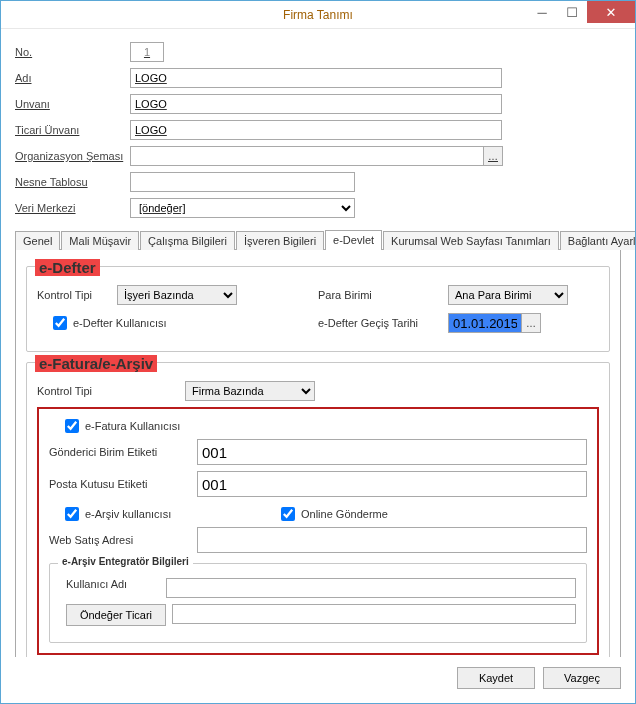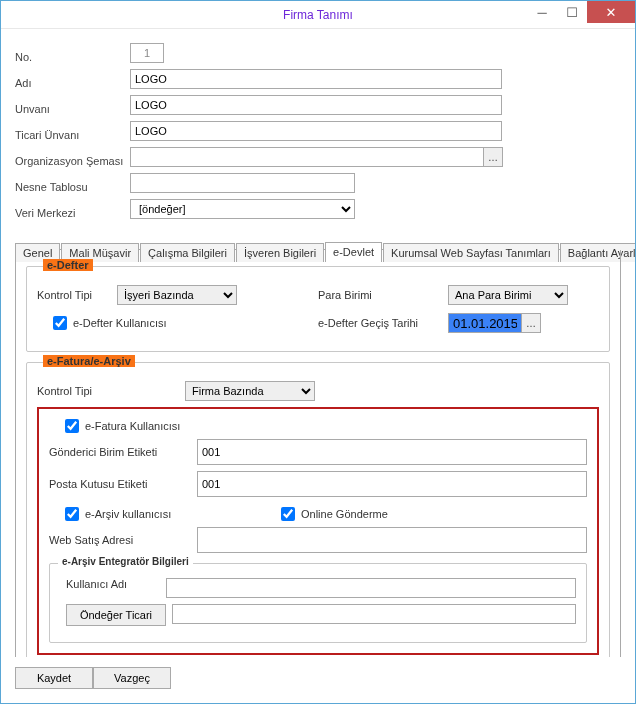--- a/index.html
+++ b/index.html
@@ -23,21 +23,21 @@
     height: 28px;
     background: #fff;
     display: flex;
     align-items: center;
     justify-content: center;
     position: relative;
     border-bottom: 1px solid #e8e8e8;
   }
   .titlebar-text {
     font-size: 12px;
-    color: #6d28d9;
+    color: #a16207;
   }
   .titlebar-buttons {
     position: absolute;
     right: 0;
     top: 0;
     display: flex;
     height: 22px;
   }
   .titlebar-btn {
     width: 30px;
@@ -57,23 +57,24 @@
   .content {
     flex: 1;
     padding: 12px 14px 8px 14px;
     overflow: hidden;
     display: flex;
     flex-direction: column;
   }
   
   .form-head .row {
     display: flex;
-    align-items: flex-end;
+    align-items: center;
     margin-bottom: 4px;
     height: 22px;
+    text-decoration: underline;
   }
   .form-head .label {
     width: 115px;
     font-size: 11px;
     color: #444;
   }
   .form-head input[type="text"], .form-head select, .gen-input {
     height: 20px;
     border: 1px solid #a9a9a9;
     background: #fff;
@@ -113,21 +114,21 @@
     position: relative;
   }
   .tab {
     border: 1px solid #a9a9a9;
     border-bottom: none;
     background: #f4f4f4;
     padding: 3px 7px;
     font-size: 11px;
     margin-right: 1px;
     position: relative;
-    top: 13px;
+    top: 1px;
     white-space: nowrap;
   }
   .tab.active {
     background: #fff;
     z-index: 2;
     padding-bottom: 4px;
   }
   
   .tab-panel {
     border: 1px solid #a9a9a9;
@@ -141,47 +142,46 @@
     border: 1px solid #c8c8c8;
     border-radius: 2px;
     padding: 18px 10px 10px 10px;
     margin-bottom: 10px;
     position: relative;
   }
   .fs-legend {
     position: absolute;
     top: -8px;
     left: 8px;
-    background: #f97316;
+    background: #ef4444;
     padding: 0 4px;
     font-weight: bold;
-    font-size: 11px;
+    font-size: 15px;
     color: #333;
-    margin-left: 8px;
   }
   .fs-inner {
     display: grid;
     grid-template-columns: 1fr 1fr;
     column-gap: 0;
   }
   .fs-row {
     display: flex;
     align-items: center;
     margin-bottom: 8px;
   }
   .fs-row .flabel {
     font-size: 11px;
   }
   .sel { height: 20px; border: 1px solid #a9a9a9; font-family: inherit; font-size: 11px; padding: 0 2px;}
   .sel-130 { width:120px; }
   .cb { width:14px; height:14px; margin:0 6px 0 0;}
   .date-box { width:74px; height:20px; border:1px solid #a9a9a9; background:#3b82f6; font-size:13px; padding:0 4px;}
   .fs2-row { display:flex; align-items:center; margin-bottom:6px; }
   .fs2-row .flabel { width: 148px; }
-  .fs2-input { flex:1; height:20px; border:1px solid #a9a9a9; font-size:11px; padding:12px 4px;}
+  .fs2-input { flex:1; height:20px; border:1px solid #a9a9a9; font-size:15px; padding:12px 4px;}
   .sub-fs {
     border: 1px solid #c8c8c8;
     border-radius: 2px;
     padding: 14px 10px 10px 10px;
     margin-top: 10px;
     position: relative;
   }
   .sub-legend {
     position: absolute;
     top: -8px;
@@ -197,21 +197,22 @@
   .btn {
     border:1px solid #a9a9a9;
     background: #efefef;
     height: 22px;
     padding: 0 10px;
     font-size:11px;
     font-family: inherit;
   }
   .footer {
     display:flex;
-    justify-content: flex-start;
+    justify-content: flex-end;
+    gap: 8px;
     padding: 10px 14px 14px 14px;
   }
   .footer .btn { width:78px; }
   .cbwrap { display:inline-flex; align-items:center;margin-left:16px;}
   
   .ed-left-label { width:80px; }
   .ed-right-label { width:130px; }
 </style>
 </head>
 <body>

